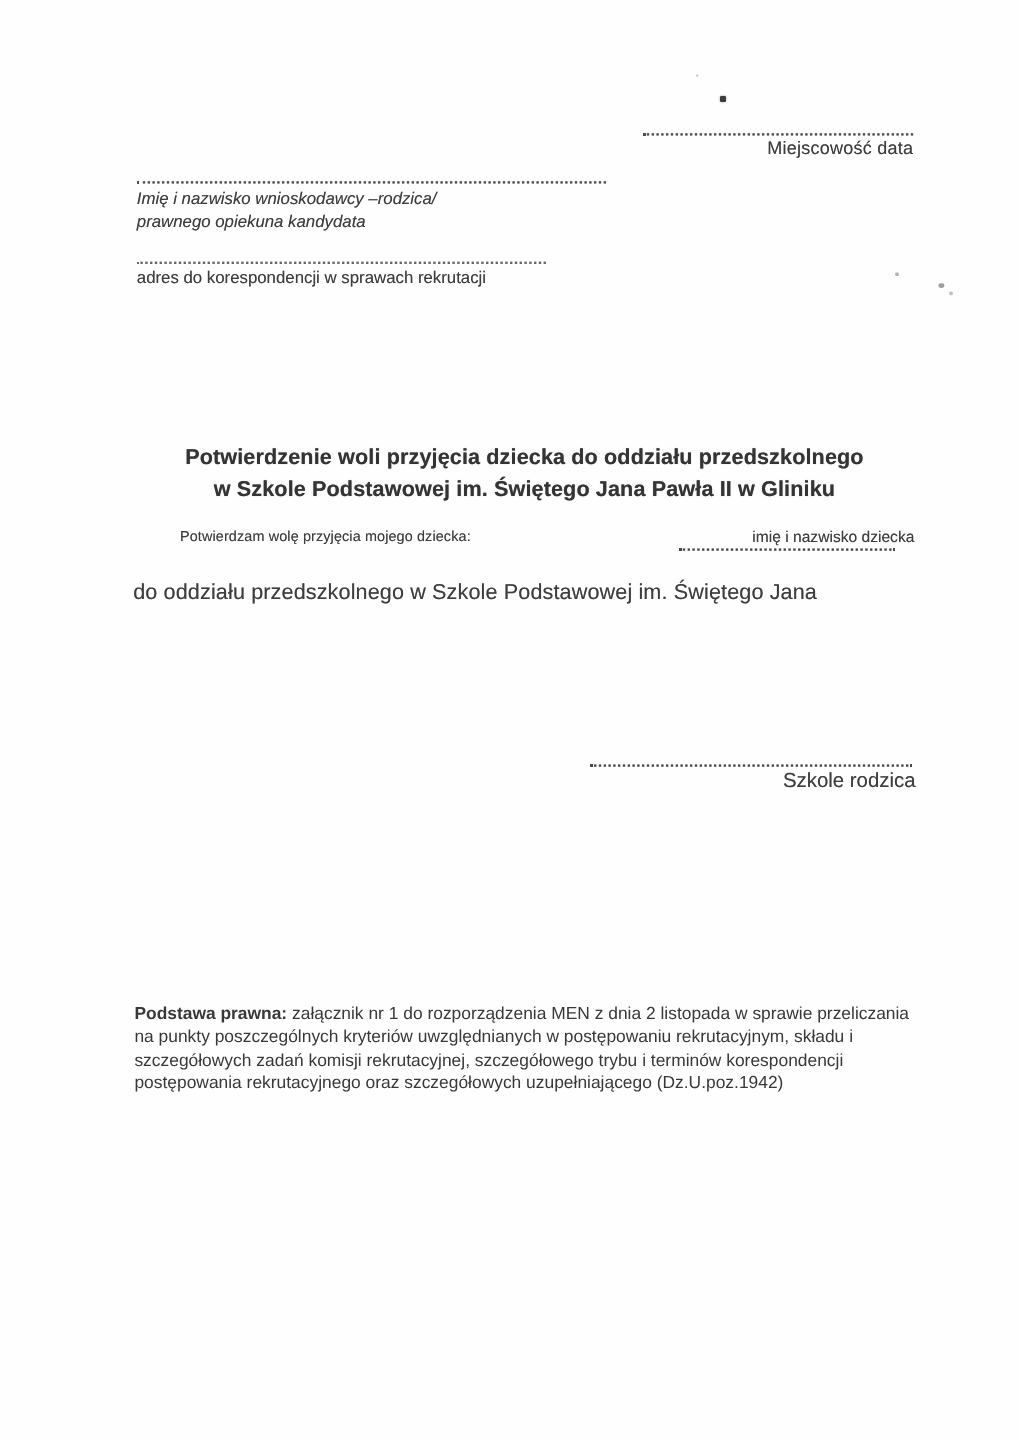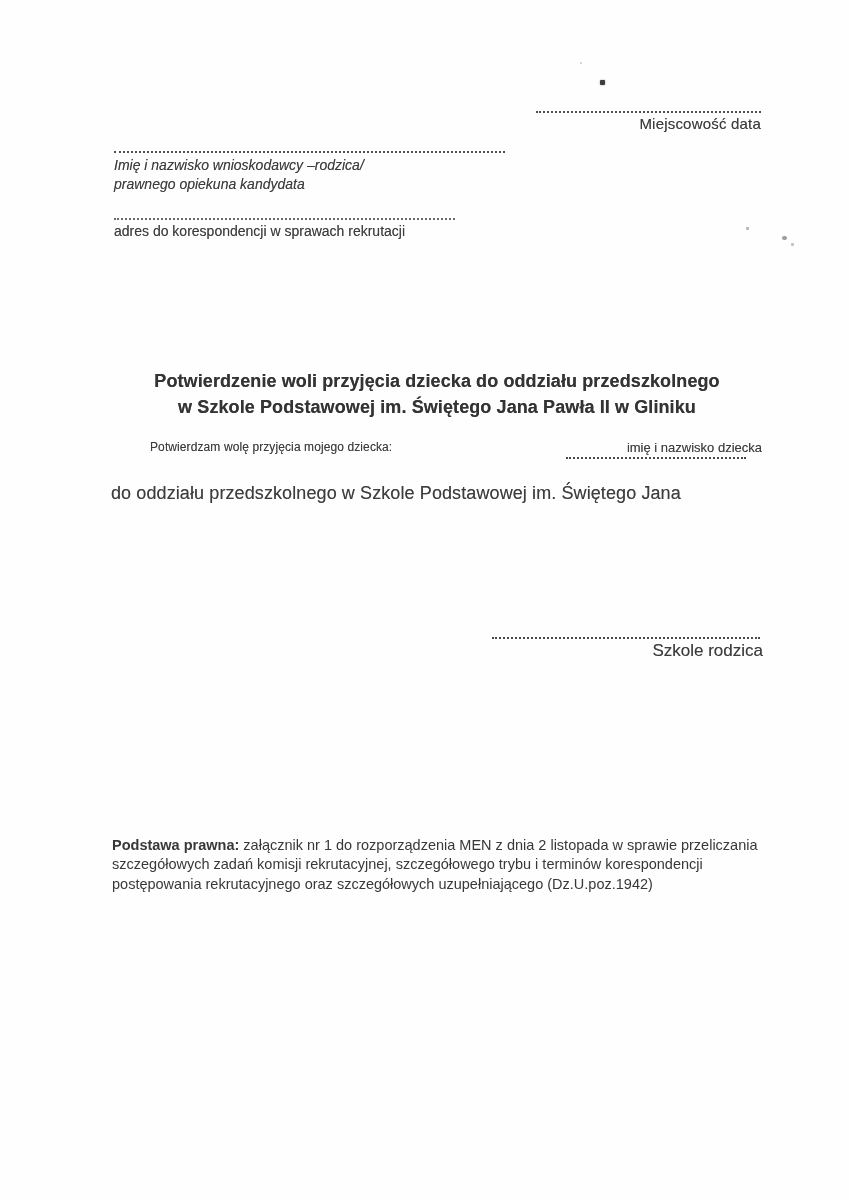--- a/index.html
+++ b/index.html
@@ -89,17 +89,18 @@
   <div class="abs txt right" style="left:487px; top:440px; width:275px; font-size:13px;">imię i nazwisko dziecka</div>
   <div class="abs txt body-line" style="left:111px; top:483px;">do oddziału przedszkolnego w Szkole Podstawowej im. Świętego Jana</div>
 
   <div class="abs fill-line bold-dots" style="left:492px; top:630px; width:268px;"></div>
   <div class="abs txt right" style="left:490px; top:641px; width:273px; font-size:17px;">Szkole rodzica</div>
 
   <div class="abs legal" style="left:112px; top:826px; width:660px;margin-top:10px;">
     <div class="line">
       <span style="font-weight:bold;">Podstawa prawna:</span><span> załącznik nr 1 do rozporządzenia MEN z dnia 2 listopada w sprawie przeliczania</span>
     </div>
+    <div class="line">na punkty poszczególnych kryteriów uwzględnianych w postępowaniu rekrutacyjnym, składu i</div>
     <div class="line">szczegółowych zadań komisji rekrutacyjnej, szczegółowego trybu i terminów korespondencji</div>
     <div class="line">postępowania rekrutacyjnego oraz szczegółowych uzupełniającego (Dz.U.poz.1942)</div>
   </div>
 
 </div>
 
 </body></html>

